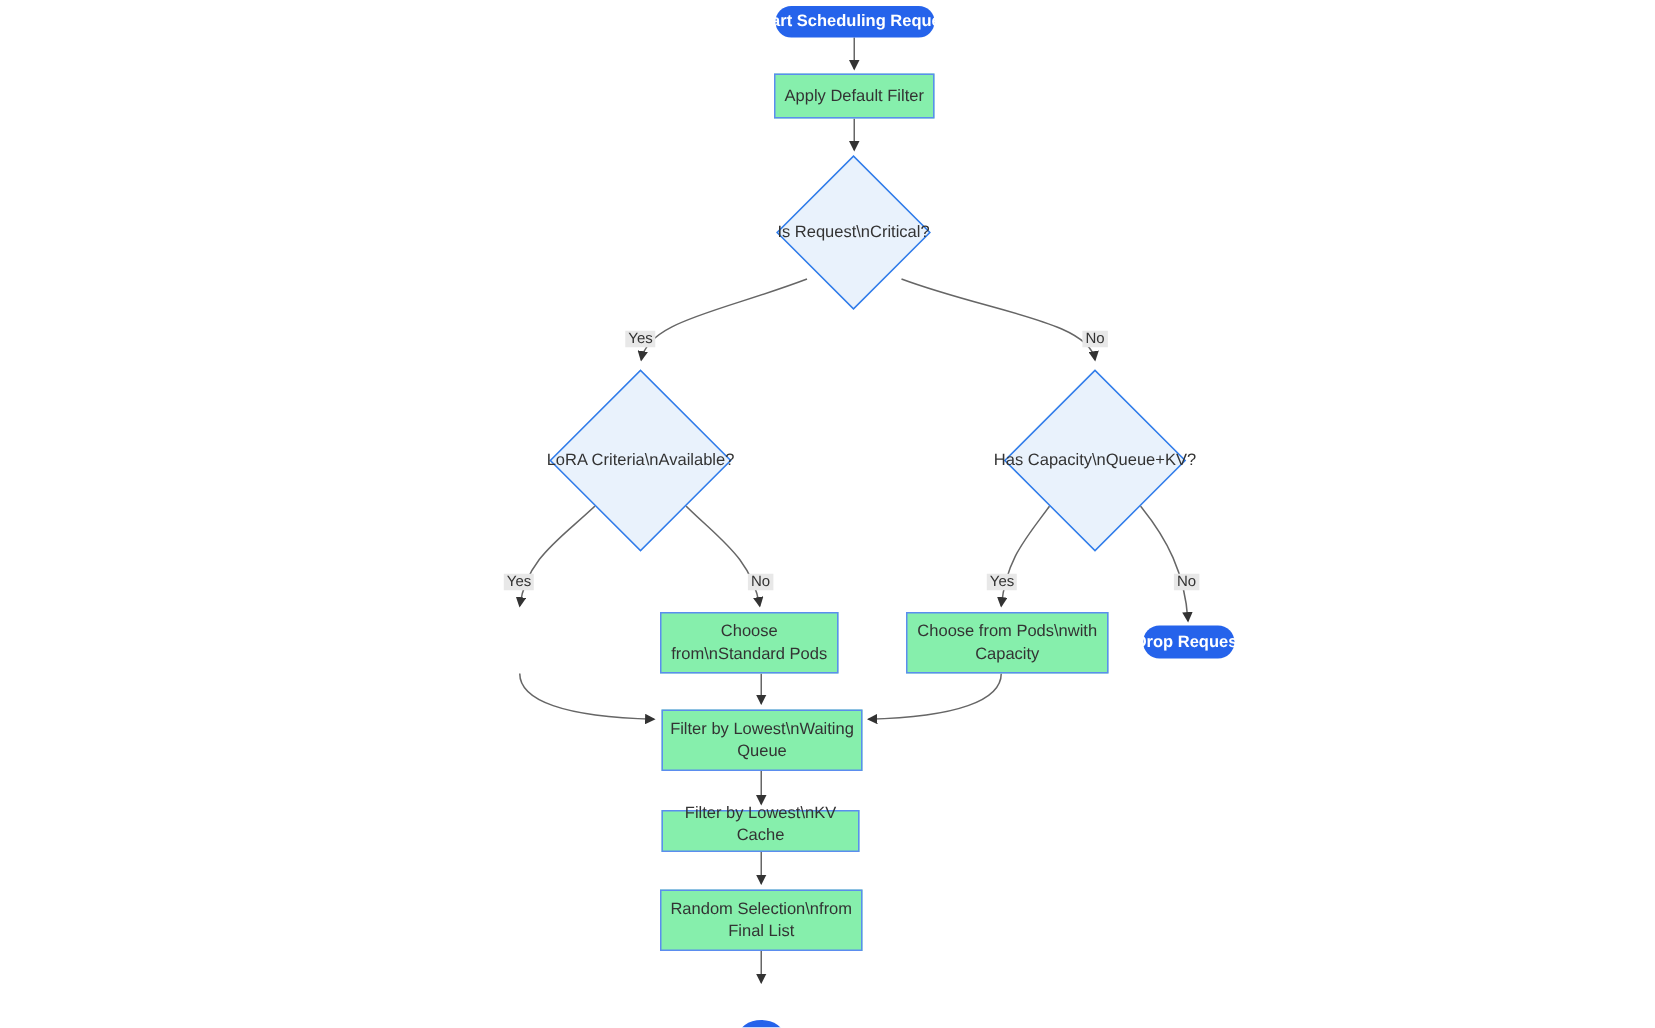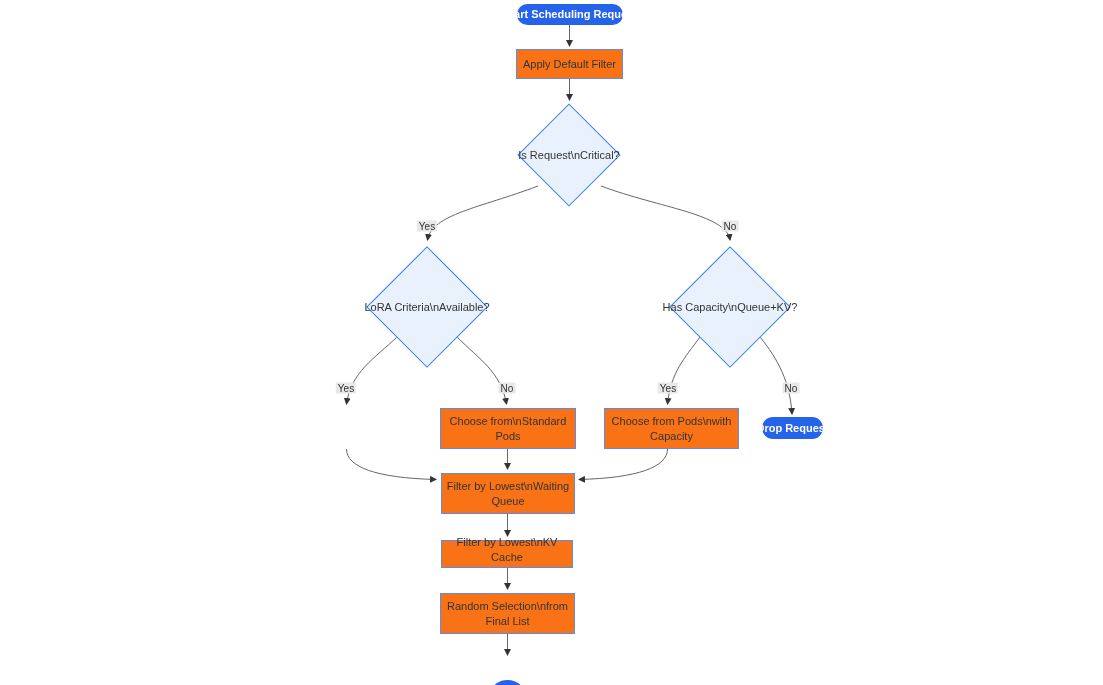--- a/index.html
+++ b/index.html
@@ -14,21 +14,21 @@
 
   .node {
     position:absolute;
     display:flex; align-items:center; justify-content:center;
     text-align:center;
     font-size:11px; line-height:1.35; color:#333333;
     box-sizing:border-box;
     z-index:2;
   }
   .rect {
-    background:#f97316;
+    background:#86efac;
     border:1px solid #5b8def;
     padding:2px 4px;
   }
   .pill {
     background:#2563eb;
     color:#ffffff;
     font-weight:bold;
     border-radius:13px;
     padding:0 10px;
     white-space:nowrap;
@@ -109,21 +109,21 @@
     <div class="shape" style="width:86px; height:86px;"></div>
     <div class="label">LoRA Criteria\nAvailable?</div>
   </div>
 
   <div class="diamond" style="left:669px; top:246px; width:122px; height:122px;">
     <div class="shape" style="width:86px; height:86px;"></div>
     <div class="label">Has Capacity\nQueue+KV?</div>
   </div>
 
 
-  <div class="node rect" style="left:440px; top:408px; width:136px; height:41px;justify-content:flex-end;">
+  <div class="node rect" style="left:440px; top:408px; width:119px; height:41px;justify-content:flex-end;">
     <span>Choose from\nStandard Pods</span>
   </div>
 
   <div class="node rect" style="left:604px; top:408px; width:135px; height:41px;">
     <span>Choose from Pods\nwith Capacity</span>
   </div>
 
   <div class="node pill" style="left:762px; top:417px; width:61px; height:22px;">
     <span>Drop Request</span>
   </div>

